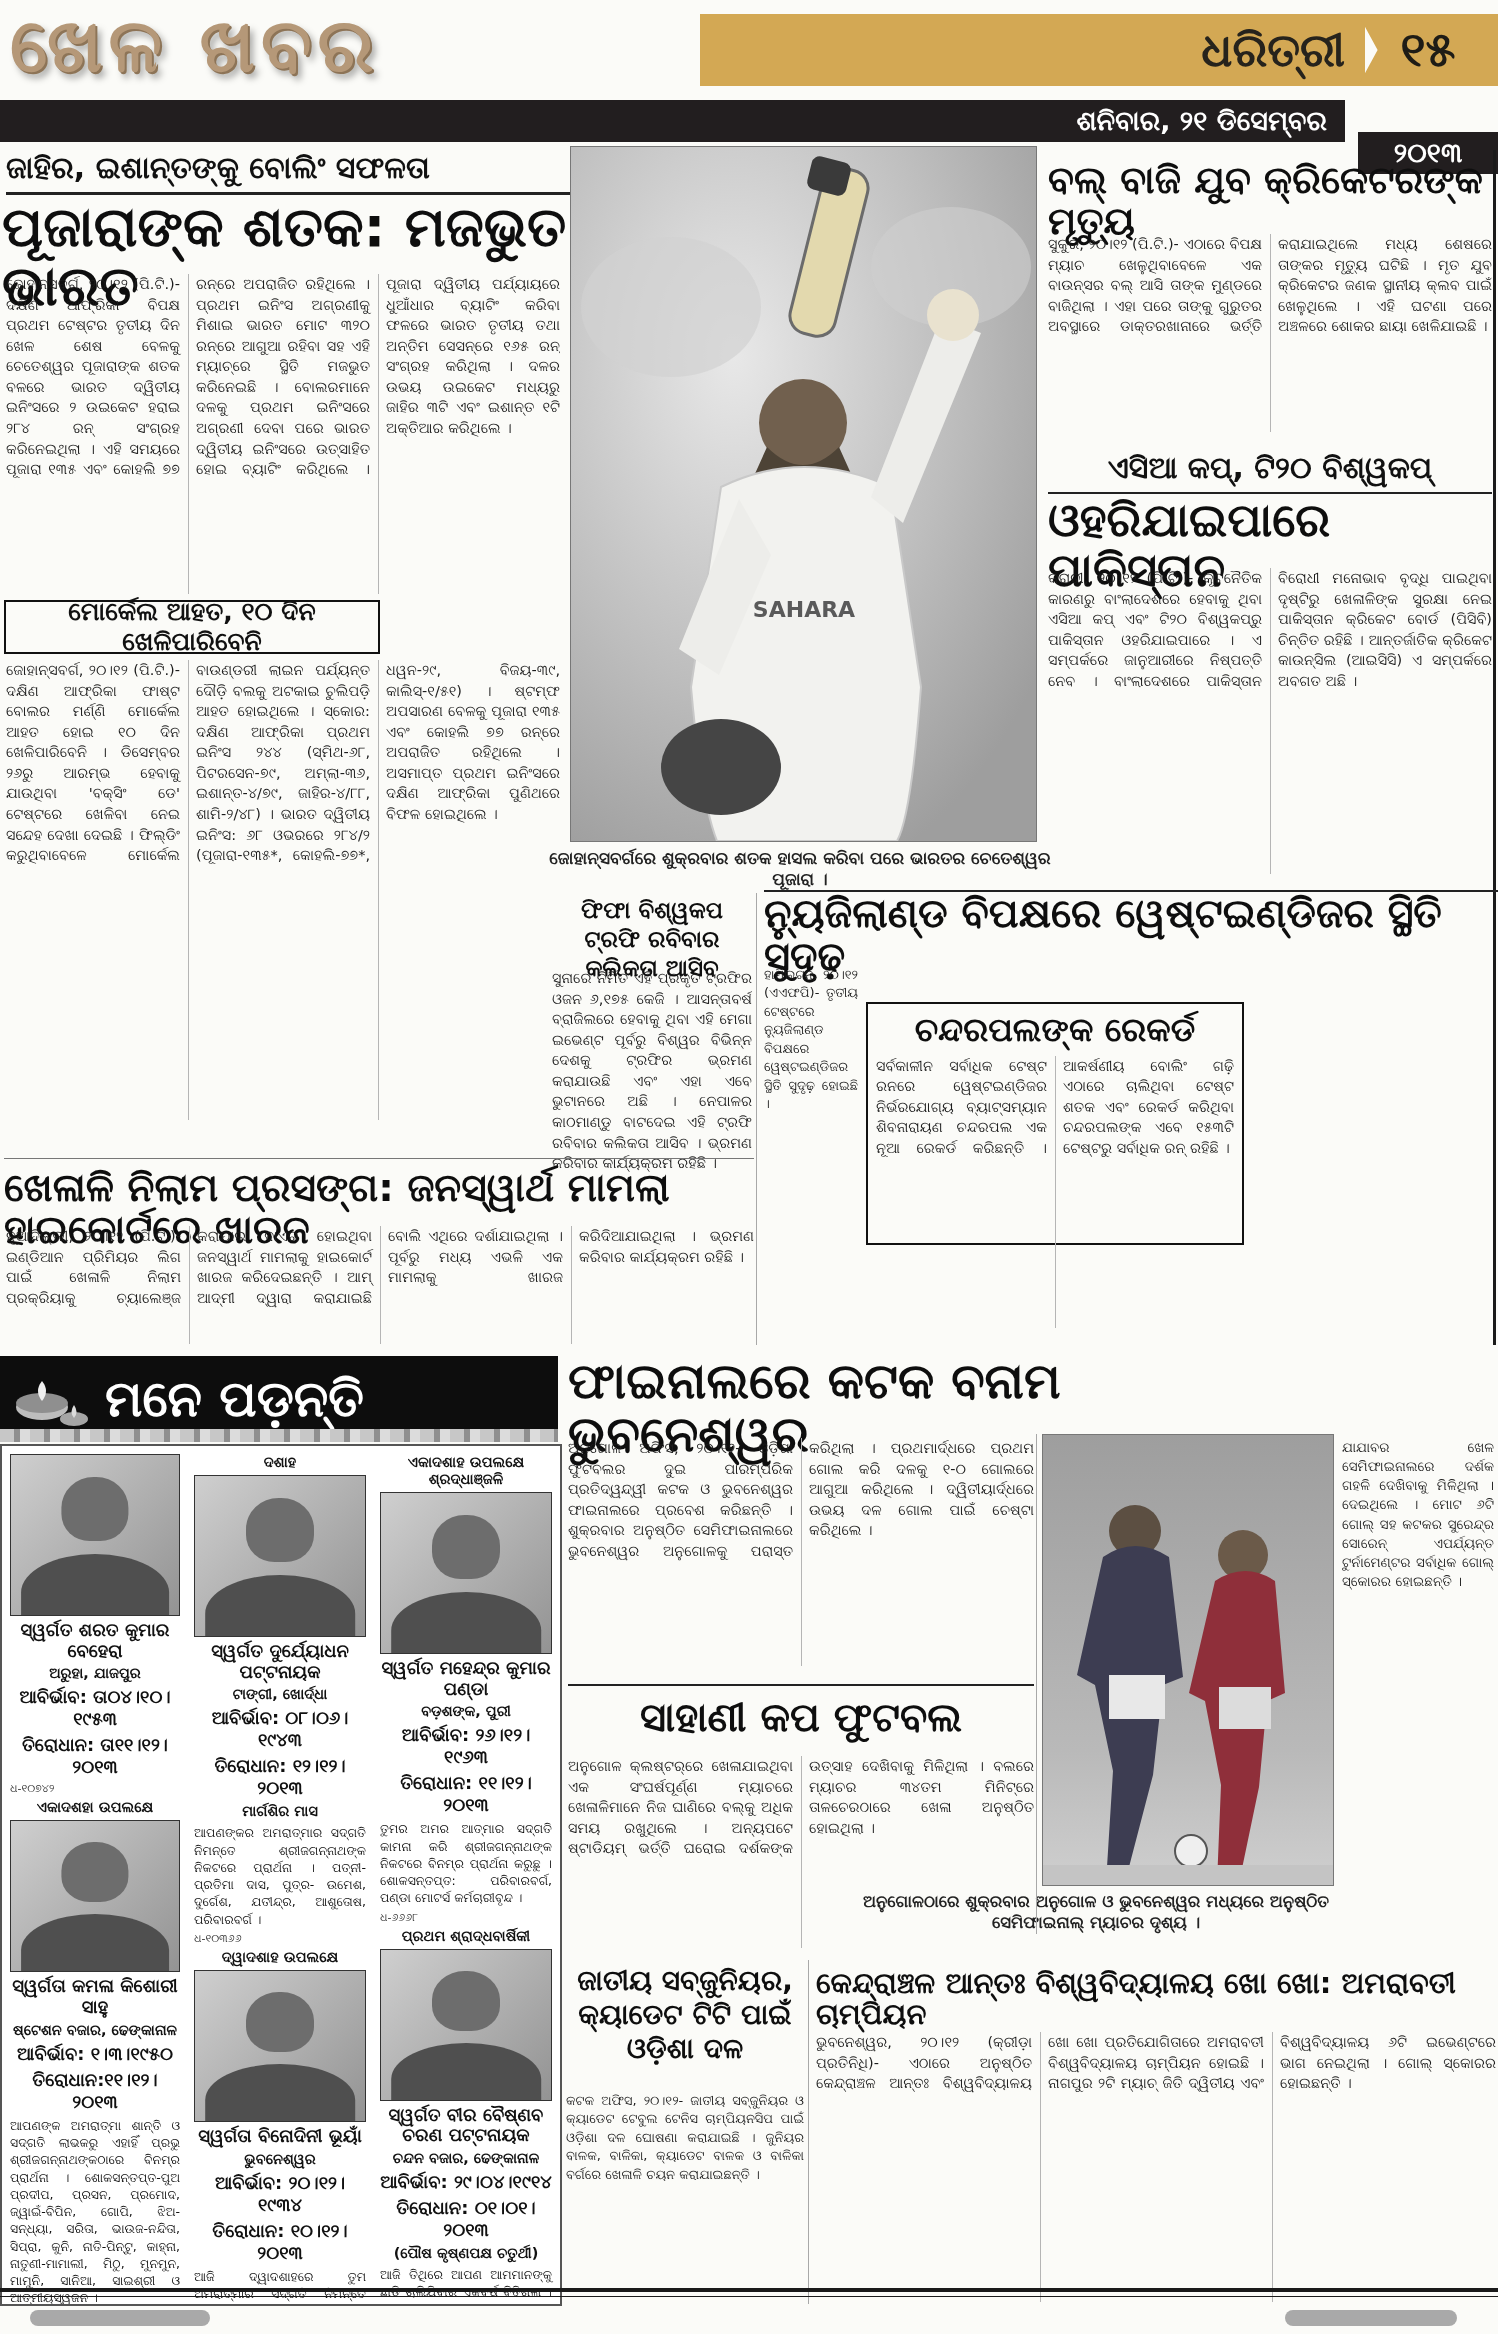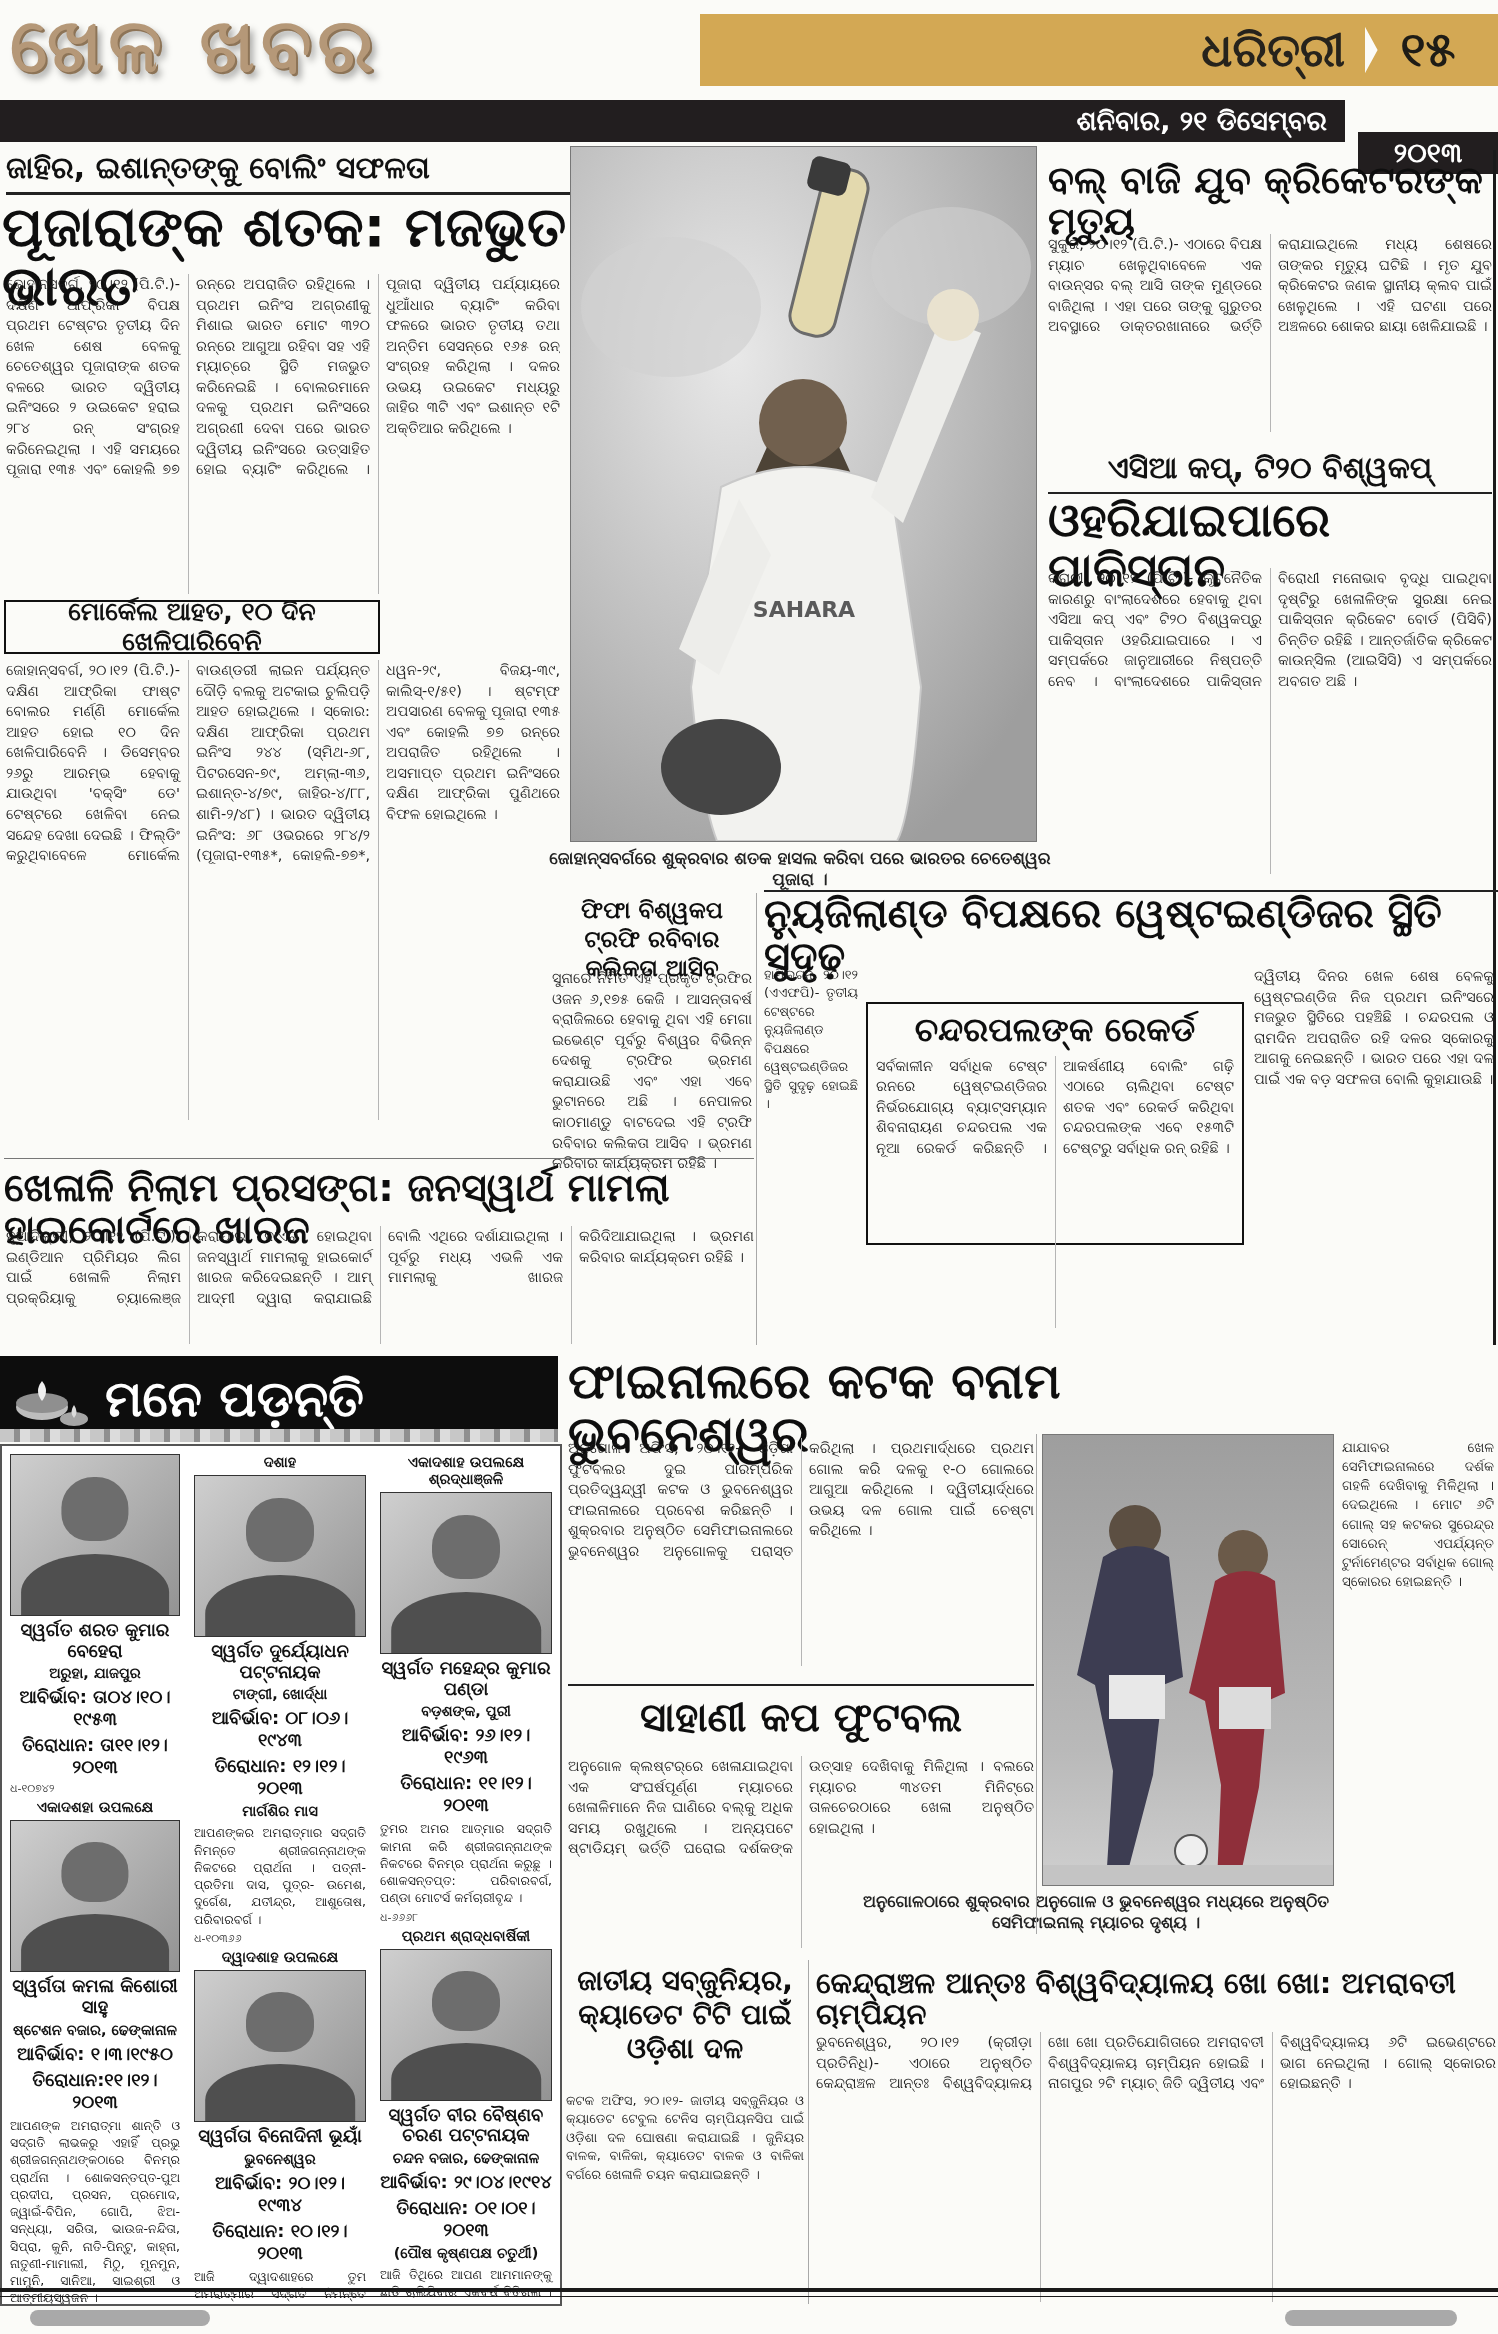--- a/index.html
+++ b/index.html
@@ -101,21 +101,20 @@
   <div class="abs hl center" style="left:552px;top:896px;width:200px;font-size:23px;line-height:1.25;">ଫିଫା ବିଶ୍ୱକପ ଟ୍ରଫି ରବିବାର କଲିକତା ଆସିବ</div>
   <div class="abs bodytext" style="left:552px;top:968px;width:200px;height:375px;overflow:hidden;">ସୁନାରେ ନିର୍ମିତ ଏହି ପ୍ରକୃତ ଟ୍ରଫିର ଓଜନ ୬,୧୭୫ କେଜି । ଆସନ୍ତାବର୍ଷ ବ୍ରାଜିଲରେ ହେବାକୁ ଥିବା ଏହି ମେଗା ଇଭେଣ୍ଟ ପୂର୍ବରୁ ବିଶ୍ୱର ବିଭିନ୍ନ ଦେଶକୁ ଟ୍ରଫିର ଭ୍ରମଣ କରାଯାଉଛି ଏବଂ ଏହା ଏବେ ଭୁଟାନରେ ଅଛି । ନେପାଳର କାଠମାଣ୍ଡୁ ବାଟଦେଇ ଏହି ଟ୍ରଫି ରବିବାର କଲିକତା ଆସିବ । ଭ୍ରମଣ କରିବାର କାର୍ଯ୍ୟକ୍ରମ ରହିଛି ।</div>
   <div class="abs vline" style="left:756px;top:893px;height:452px;"></div>
 
   <div class="abs hl" style="left:764px;top:890px;width:734px;font-size:40px;border-top:2px solid #222;padding-top:0;">ନ୍ୟୁଜିଲାଣ୍ଡ ବିପକ୍ଷରେ ୱେଷ୍ଟଇଣ୍ଡିଜର ସ୍ଥିତି ସୁଦୃଢ଼</div>
   <div class="abs bodytext" style="left:764px;top:966px;width:94px;height:378px;font-size:13px;overflow:hidden;">ହାମିଲଟନ, ୨୦।୧୨ (ଏଏଫପି)- ତୃତୀୟ ଟେଷ୍ଟରେ ନ୍ୟୁଜିଲାଣ୍ଡ ବିପକ୍ଷରେ ୱେଷ୍ଟଇଣ୍ଡିଜର ସ୍ଥିତି ସୁଦୃଢ଼ ହୋଇଛି ।</div>
   <div class="abs" style="left:866px;top:1002px;width:378px;height:243px;border:2px solid #111;padding:8px;box-sizing:border-box;">
     <div class="hl center" style="font-size:33px;">ଚନ୍ଦରପଲଙ୍କ ରେକର୍ଡ</div>
     <div class="bodytext" style="margin-top:8px;column-count:2;height:272px;overflow:hidden;">ସର୍ବକାଳୀନ ସର୍ବାଧିକ ଟେଷ୍ଟ ରନରେ ୱେଷ୍ଟଇଣ୍ଡିଜର ନିର୍ଭରଯୋଗ୍ୟ ବ୍ୟାଟ୍ସମ୍ୟାନ ଶିବନାରାୟଣ ଚନ୍ଦରପଲ ଏକ ନୂଆ ରେକର୍ଡ କରିଛନ୍ତି । ଆକର୍ଷଣୀୟ ବୋଲିଂ ଗଢ଼ି ଏଠାରେ ଚାଲିଥିବା ଟେଷ୍ଟ ଶତକ ଏବଂ ରେକର୍ଡ କରିଥିବା ଚନ୍ଦରପଲଙ୍କ ଏବେ ୧୫୩ଟି ଟେଷ୍ଟରୁ ସର୍ବାଧିକ ରନ୍ ରହିଛି ।</div>
   </div>
-  <div class="abs bodytext" style="left:1254px;top:966px;width:240px;height:378px;overflow:hidden;">ଦ୍ୱିତୀୟ ଦିନର ଖେଳ ଶେଷ ବେଳକୁ ୱେଷ୍ଟଇଣ୍ଡିଜ ନିଜ ପ୍ରଥମ ଇନିଂସରେ ମଜଭୁତ ସ୍ଥିତିରେ ପହଞ୍ଚିଛି । ଚନ୍ଦରପଲ ଓ ରାମଦିନ ଅପରାଜିତ ରହି ଦଳର ସ୍କୋରକୁ ଆଗକୁ ନେଇଛନ୍ତି । ଭାରତ ପରେ ଏହା ଦଳ ପାଇଁ ଏକ ବଡ଼ ସଫଳତା ବୋଲି କୁହାଯାଉଛି ।</div>
 
   <div class="abs hl" style="left:4px;top:1158px;width:750px;font-size:39px;border-top:1px solid #777;padding-top:8px;">ଖେଳାଳି ନିଲାମ ପ୍ରସଙ୍ଗ: ଜନସ୍ୱାର୍ଥ ମାମଲା ହାଇକୋର୍ଟରେ ଖାରଜ</div>
   <div class="abs bodytext" style="left:6px;top:1226px;width:748px;height:118px;column-count:4;overflow:hidden;">ନୂଆଦିଲ୍ଲୀ, ୨୦।୧୨ (ପି.ଟି.)- ଇଣ୍ଡିଆନ ପ୍ରିମିୟର ଲିଗ ପାଇଁ ଖେଳାଳି ନିଲାମ ପ୍ରକ୍ରିୟାକୁ ଚ୍ୟାଲେଞ୍ଜ କରାଯାଇ ଦାଏର ହୋଇଥିବା ଜନସ୍ୱାର୍ଥ ମାମଲାକୁ ହାଇକୋର୍ଟ ଖାରଜ କରିଦେଇଛନ୍ତି । ଆମ୍ ଆଦ୍‌ମୀ ଦ୍ୱାରା କରାଯାଇଛି ବୋଲି ଏଥିରେ ଦର୍ଶାଯାଇଥିଲା । ପୂର୍ବରୁ ମଧ୍ୟ ଏଭଳି ଏକ ମାମଲାକୁ ଖାରଜ କରିଦିଆଯାଇଥିଲା । ଭ୍ରମଣ କରିବାର କାର୍ଯ୍ୟକ୍ରମ ରହିଛି ।</div>
 
   <div class="abs" style="left:0;top:1356px;width:558px;height:86px;background:#0d0d0d;display:flex;align-items:center;">
     <svg width="86" height="64" viewBox="0 0 86 64" style="margin-left:8px;">
       <ellipse cx="34" cy="40" rx="26" ry="13" fill="#bdbdbd"></ellipse>
       <ellipse cx="34" cy="36" rx="26" ry="10" fill="#8f8f8f"></ellipse>
       <path d="M34 14 q8 10 0 20 q-8 -10 0 -20z" fill="#efefef"></path>
       <ellipse cx="66" cy="52" rx="14" ry="7" fill="#a5a5a5"></ellipse>

